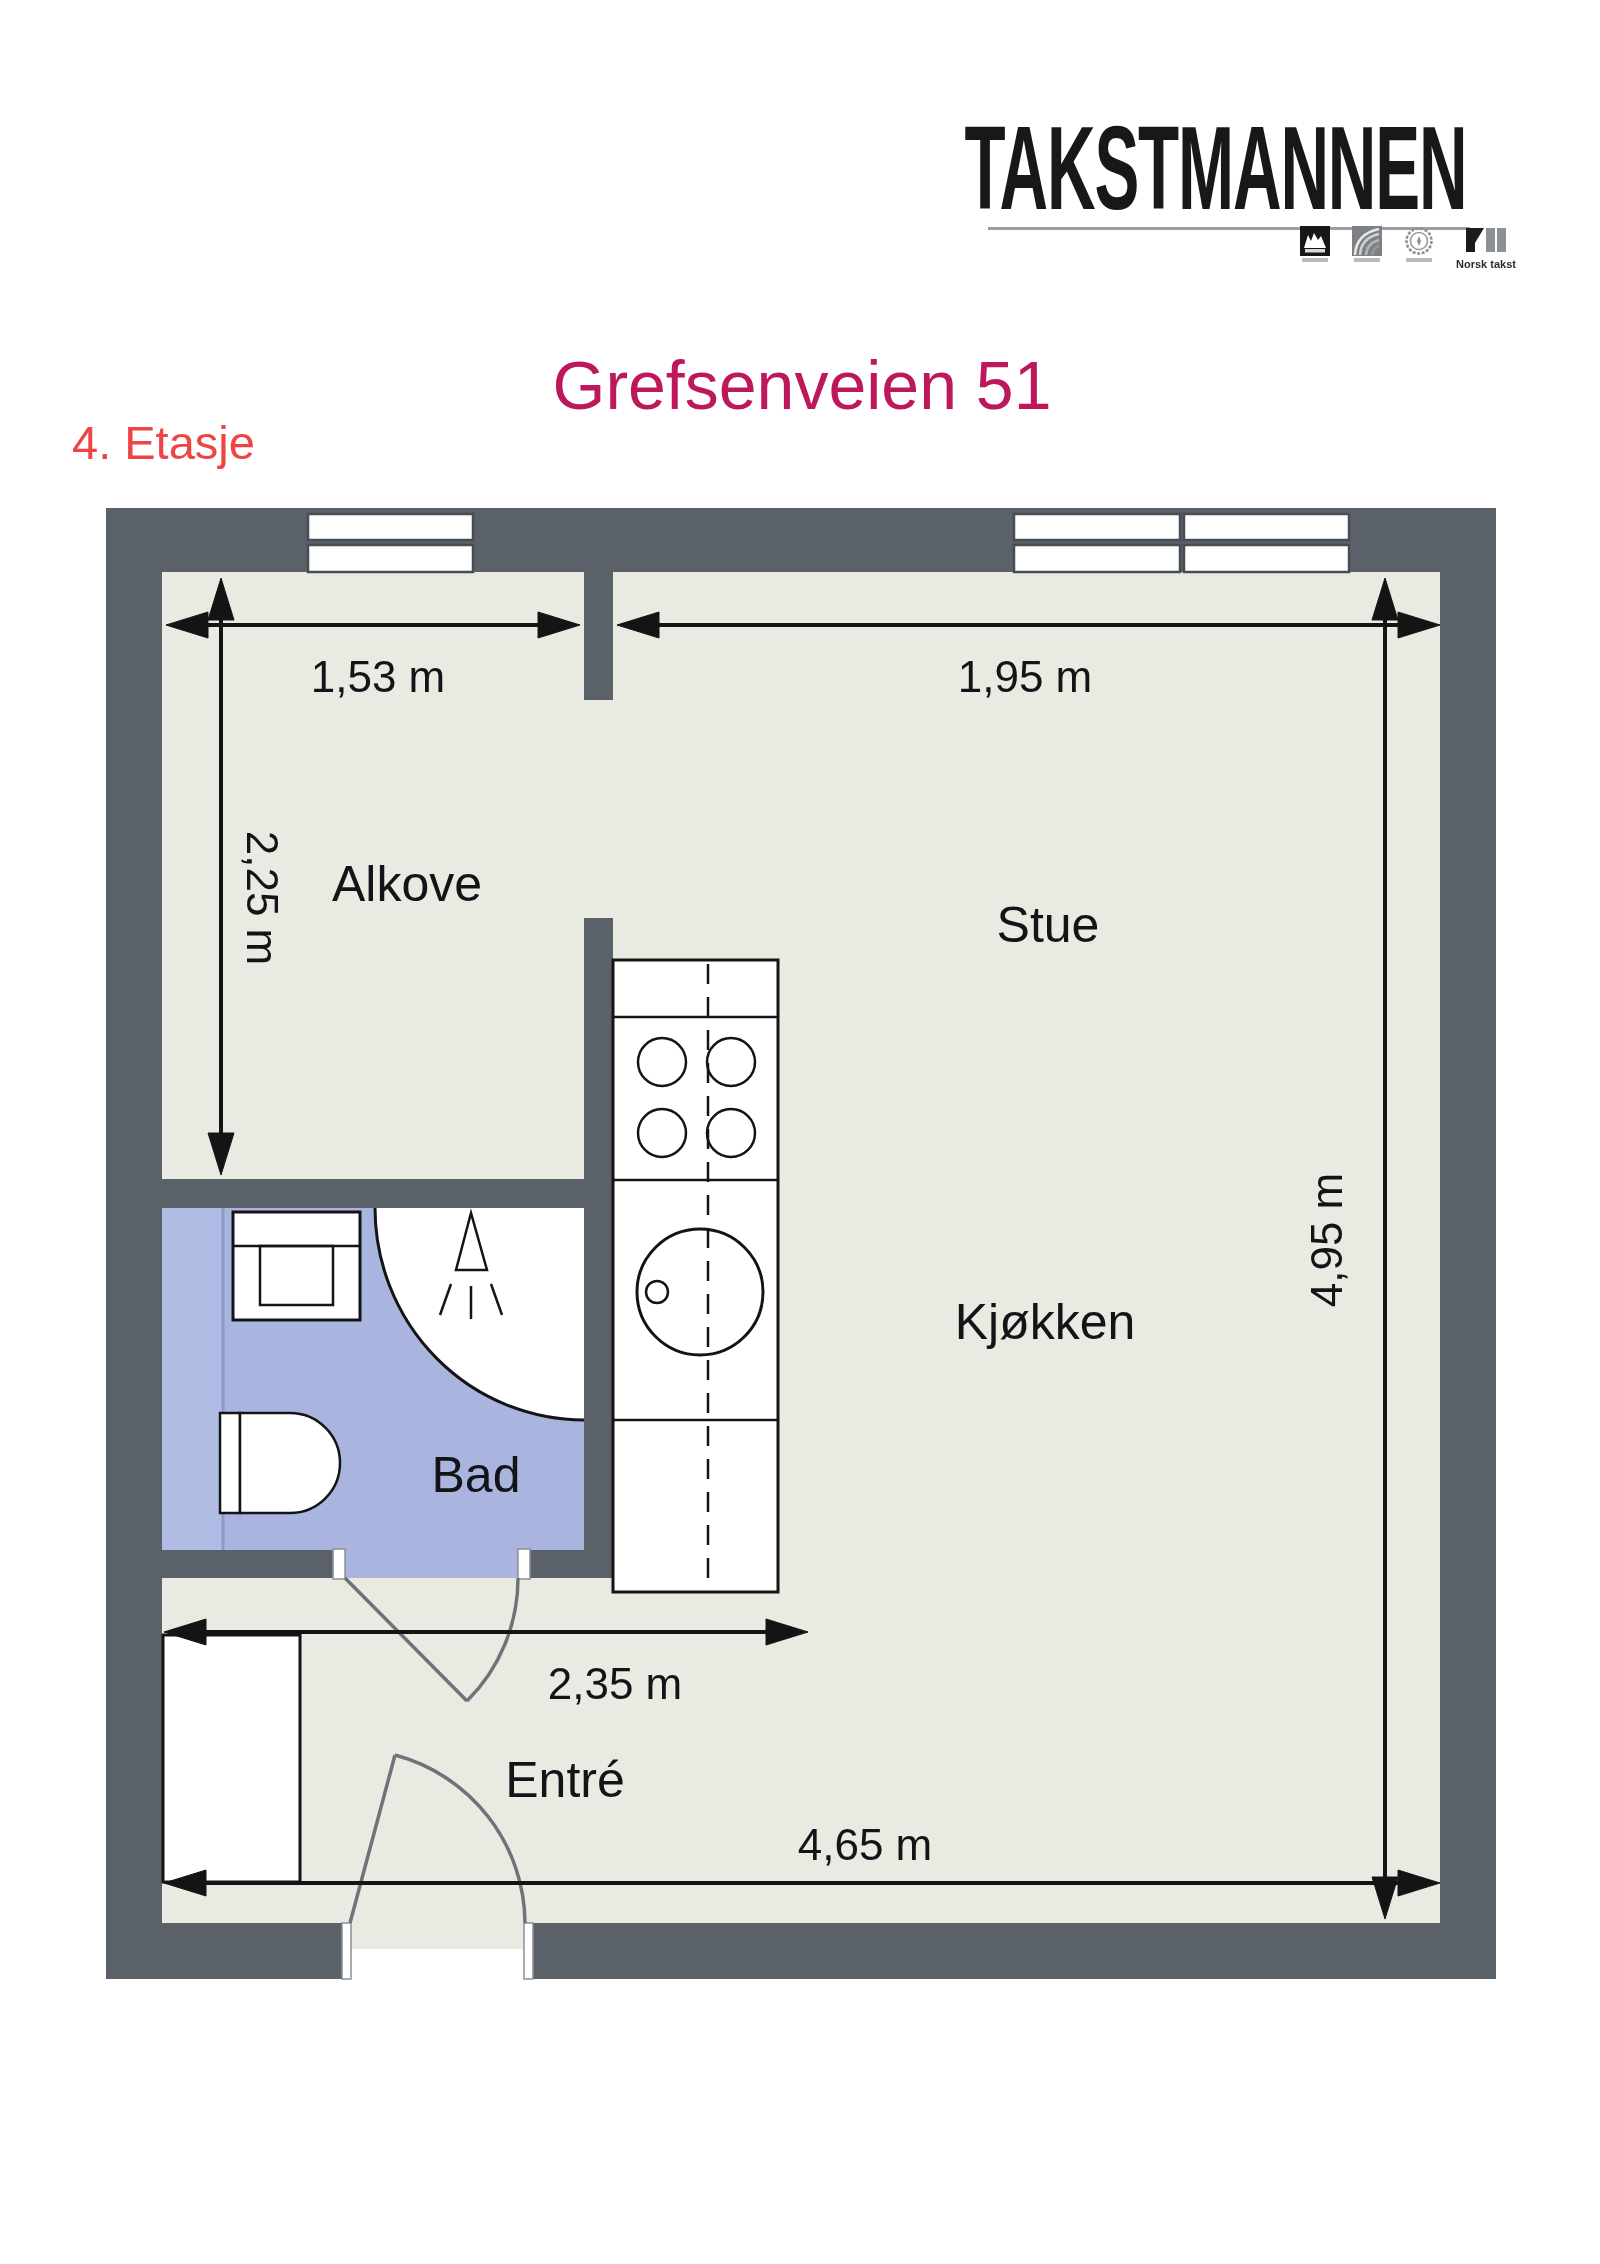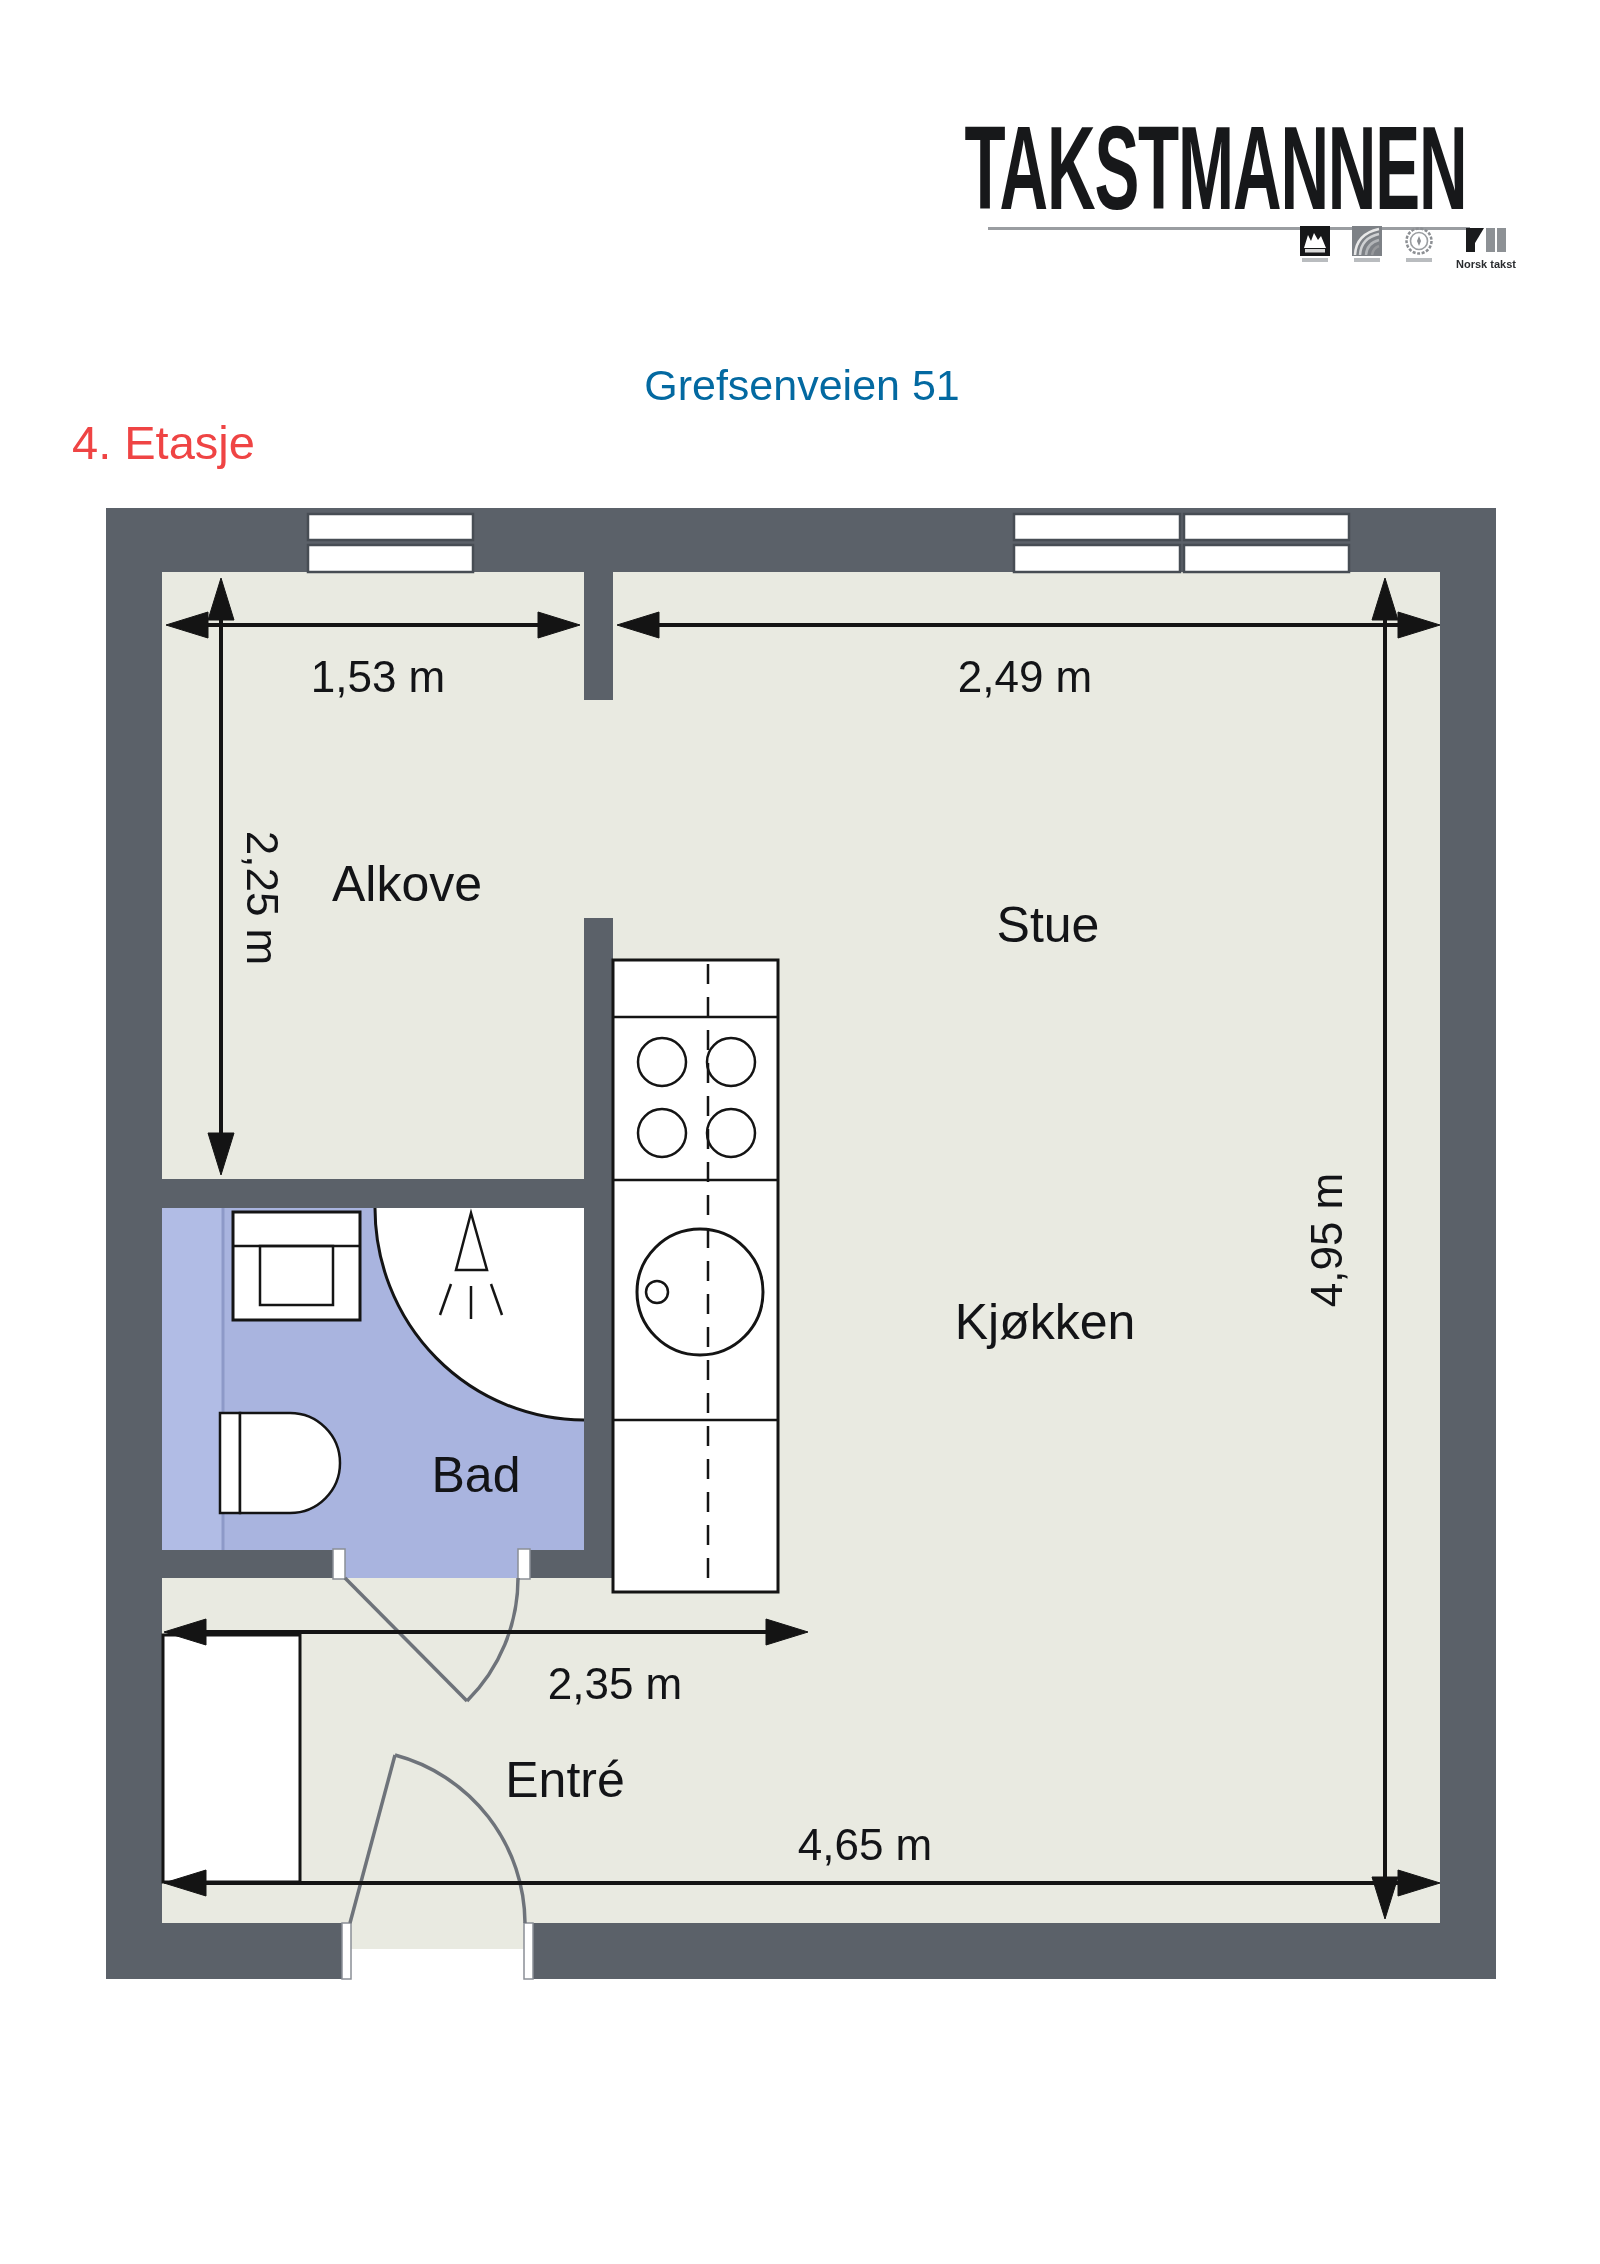--- a/index.html
+++ b/index.html
@@ -9,21 +9,21 @@
   #brand-name{position:absolute;top:116px;right:134px;font-size:118px;line-height:104px;
               font-weight:bold;letter-spacing:-2px;color:#17181a;white-space:nowrap;
               transform:scaleX(0.57);transform-origin:right top;}
   #brand-rule{position:absolute;left:988px;top:227px;width:482px;height:3px;background:#9a9da1;}
   #badge-row{position:absolute;left:1300px;top:226px;width:180px;display:flex;gap:22px;align-items:flex-start;}
   .badge{display:flex;flex-direction:column;align-items:center;}
   .badge-caption{font-size:11px;font-weight:bold;color:#2a2c2f;margin-top:2px;white-space:nowrap;}
   .badge-micro{width:26px;height:4px;background:#b9bcbf;margin-top:2px;}
   
   #doc-title{position:absolute;left:802px;top:385px;transform:translate(-50%,-50%);
-             font-size:43px;color:#0369a1;white-space:nowrap;}
+             font-size:68px;color:#be185d;white-space:nowrap;}
   #floor-label{position:absolute;left:72px;top:442px;transform:translateY(-50%);
                font-size:47px;color:#ef4444;white-space:nowrap;}
   #footer-note{position:absolute;left:802px;top:2168px;transform:translate(-50%,-50%);
                font-size:34px;color:#0f1012;white-space:nowrap;}
   
   .room-label{position:absolute;transform:translate(-50%,-50%);font-size:50px;color:#131417;white-space:nowrap;}
   .dim-label{position:absolute;transform:translate(-50%,-50%);font-size:44px;color:#131417;white-space:nowrap;}
   .dim-label.rot-cw{transform:translate(-50%,-50%) rotate(90deg);}
   .dim-label.rot-ccw{transform:translate(-50%,-50%) rotate(-90deg);}
   #plan-svg{position:absolute;left:0;top:0;width:1600px;height:2264px;}
@@ -206,19 +206,19 @@
     </g>
   </svg>
 
   <div class="room-label" style="left:407px;top:884px;">Alkove</div>
   <div class="room-label" style="left:1048px;top:925px;">Stue</div>
   <div class="room-label" style="left:1045px;top:1322px;">Kjøkken</div>
   <div class="room-label" style="left:476px;top:1475px;">Bad</div>
   <div class="room-label" style="left:565px;top:1780px;">Entré</div>
 
   <div class="dim-label" style="left:378px;top:677px;">1,53 m</div>
-  <div class="dim-label" style="left:1025px;top:677px;">2,49 m</div>
+  <div class="dim-label" style="left:1025px;top:677px;">1,95 m</div>
   <div class="dim-label rot-cw" style="left:262px;top:898px;">2,25 m</div>
   <div class="dim-label rot-ccw" style="left:1327px;top:1240px;">4,95 m</div>
   <div class="dim-label" style="left:615px;top:1684px;">2,35 m</div>
   <div class="dim-label" style="left:865px;top:1845px;">4,65 m</div>
 
 </div>
 
 </body></html>

